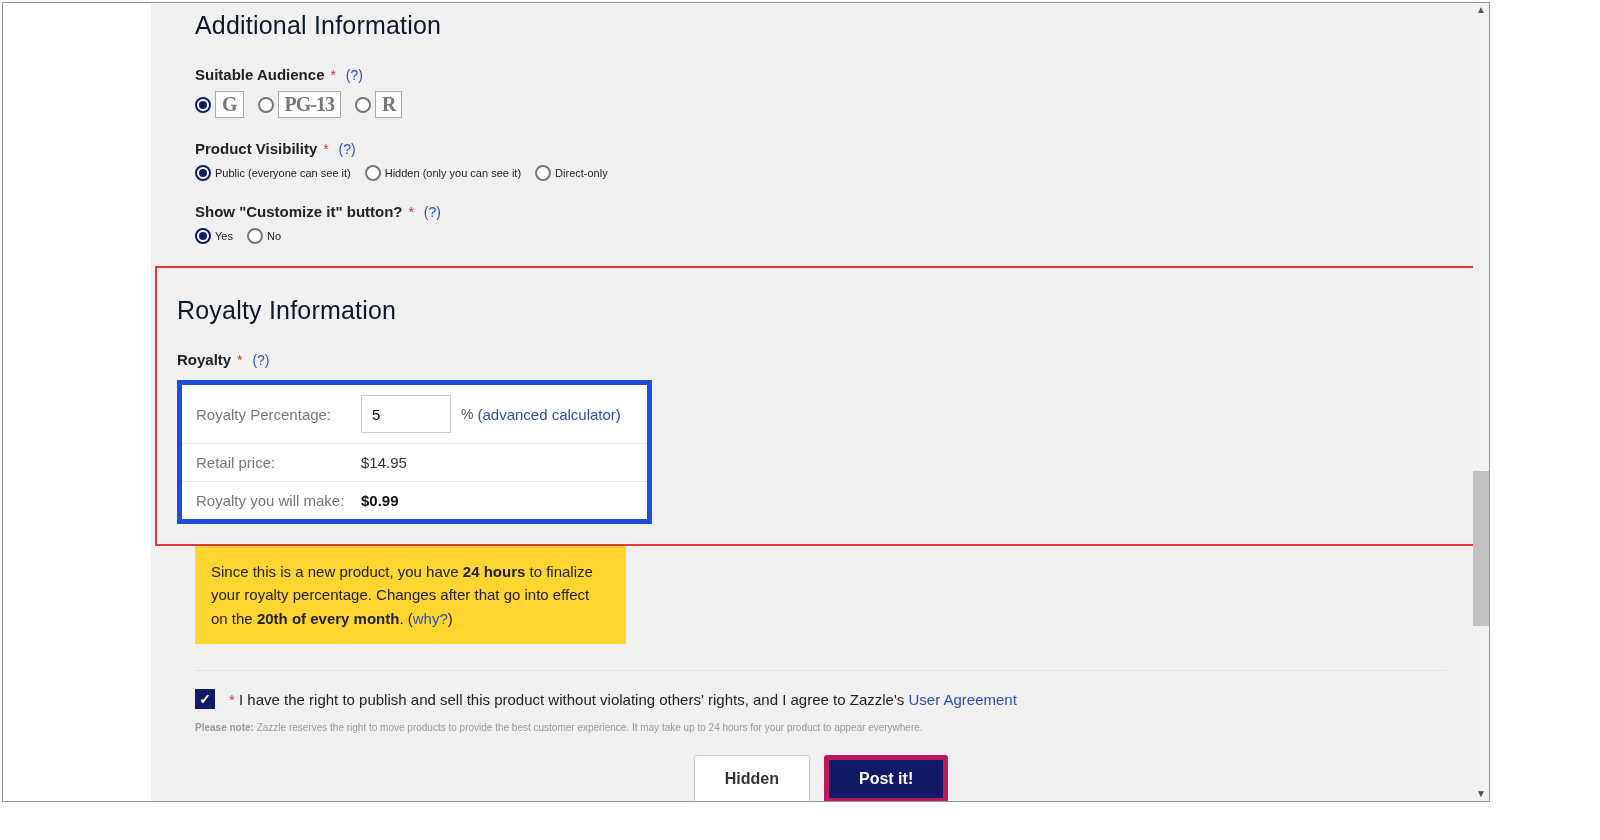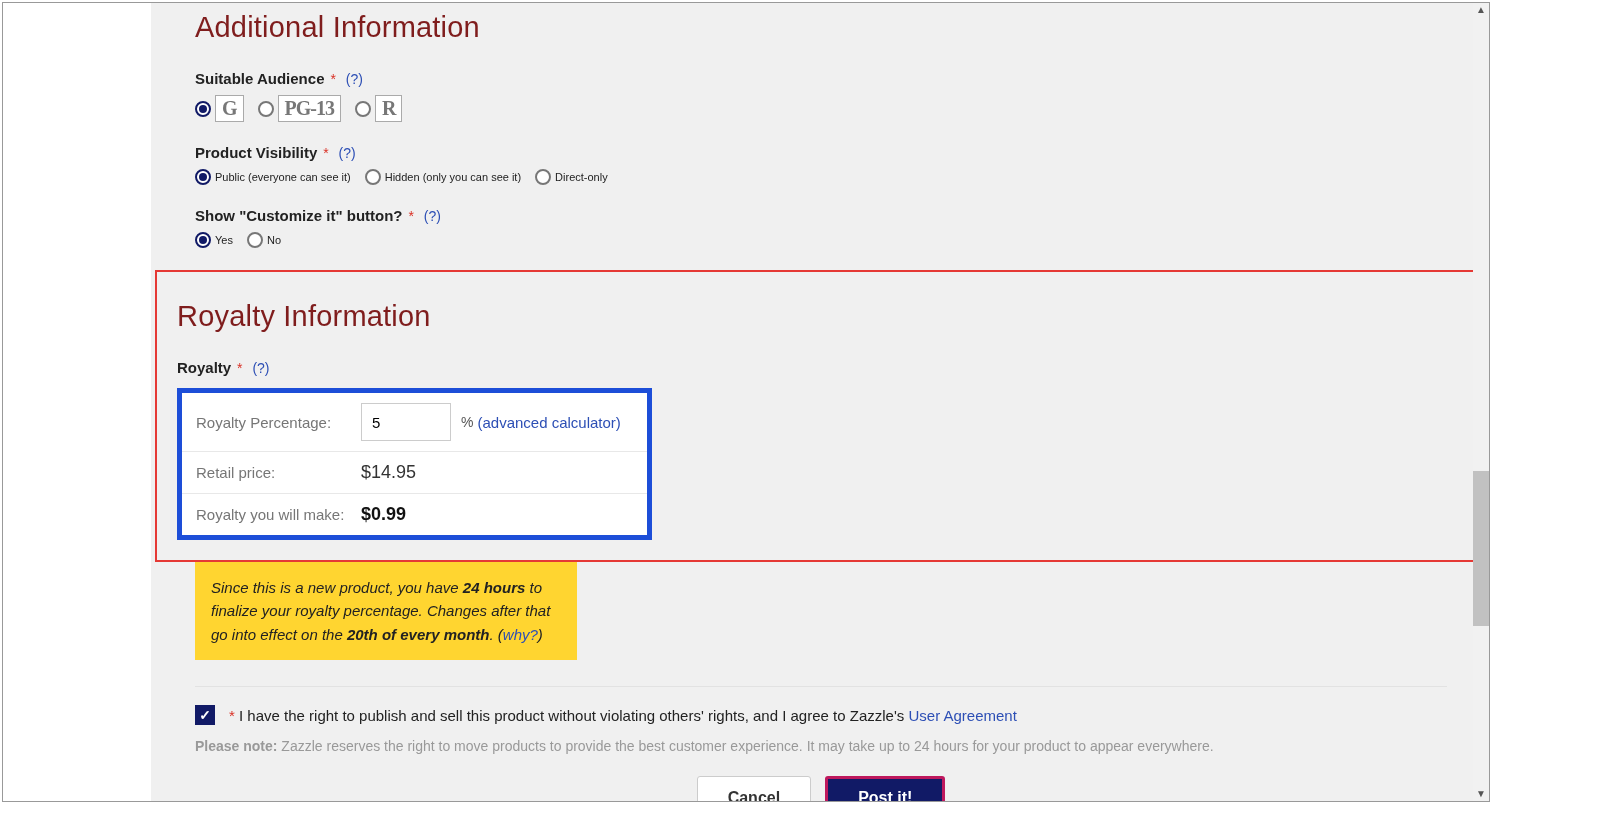--- a/index.html
+++ b/index.html
@@ -50,23 +50,23 @@
   width: 1340px;
   margin-left: 148px;
   min-height: 800px;
   padding: 8px 0 30px 0;
 }
 .content {
   padding-left: 44px;
   padding-right: 44px;
 }
 h2.section-title {
-  font-size: 29px;
+  font-size: 25px;
   font-weight: 400;
-  color: #7f1d1d;
+  color: #0f172a;
   margin-bottom: 26px;
   letter-spacing: 0.2px;
 }
 .field-group { margin-bottom: 22px; }
 .field-label {
   font-weight: 700;
   font-size: 15px;
   color: #222;
   margin-bottom: 6px;
   display: inline-block;
@@ -150,31 +150,30 @@
 .royalty-input {
   width: 90px;
   height: 38px;
   border: 1px solid #ccc;
   padding: 0 10px;
   font-size: 15px;
   margin-right: 10px;
 }
 .pct { color: #555; margin-right: 4px; }
 .calc-link { color: #2d4fb5; font-size: 15px; cursor: pointer; }
-.rvalue { font-size: 18px; color: #333; }
+.rvalue { font-size: 15px; color: #333; }
 .rvalue.bold { font-weight: 700; color: #111; }
 .notice-yellow {
   background: #ffd530;
-  width: 382px;
+  width: 431px;
   padding: 14px 16px;
   font-size: 15px;
   color: #222;
   line-height: 1.55;
   margin-top: 0;
-  font-style: italic;
 }
 .notice-yellow .b { font-weight: 700; }
 .why-link { color: #2d4fb5; cursor: pointer; }
 .divider {
   border: none;
   border-top: 1px solid #e2e2e2;
   margin: 26px 0 18px 0;
 }
 .agree-row {
   display: flex;
@@ -189,21 +188,21 @@
   display: inline-flex;
   align-items: center;
   justify-content: center;
   flex-shrink: 0;
   cursor: pointer;
 }
 .checkmark { color: #fff; font-size: 14px; font-weight: 700; }
 .agree-text { font-size: 15px; color: #222; line-height: 1.4; }
 .ua-link { color: #2d4fb5; cursor: pointer; }
 .please-note {
-  font-size: 14px;
+  font-size: 10px;
   color: #999;
   margin-bottom: 22px;
 }
 .please-note .pn-label { font-weight: 700; }
 .button-row {
   display: flex;
   justify-content: center;
   gap: 14px;
 }
 .btn {
@@ -213,21 +212,21 @@
   cursor: pointer;
   font-weight: 600;
 }
 .btn-cancel {
   background: #fff;
   border: 1px solid #ccc;
   color: #333;
 }
 .btn-post {
   background: #111a66;
-  border: 3px solid #be185d;
+  border: 5px solid #be185d;
   color: #fff;
 }
 </style>
 </head>
 <body>
 
 <div class="outer-frame">
   <div class="scrollbar-track">
     <div class="scroll-arrow up">▲</div>
     <div class="scrollbar-thumb"></div>
@@ -345,19 +344,19 @@
         <span class="agree-text">
           <span class="required">*</span><span> I have the right to publish and sell this product without violating others' rights, and I agree to Zazzle's </span><span class="ua-link">User Agreement</span>
         </span>
       </div>
 
       <div class="please-note">
         <span class="pn-label">Please note:</span><span> Zazzle reserves the right to move products to provide the best customer experience. It may take up to 24 hours for your product to appear everywhere.</span>
       </div>
 
       <div class="button-row">
-        <button class="btn btn-cancel">Cancel</button>
+        <button class="btn btn-cancel">Hidden</button>
         <button class="btn btn-post">Post it!</button>
       </div>
 
     </div>
   </div>
 </div>
 
 </body></html>

